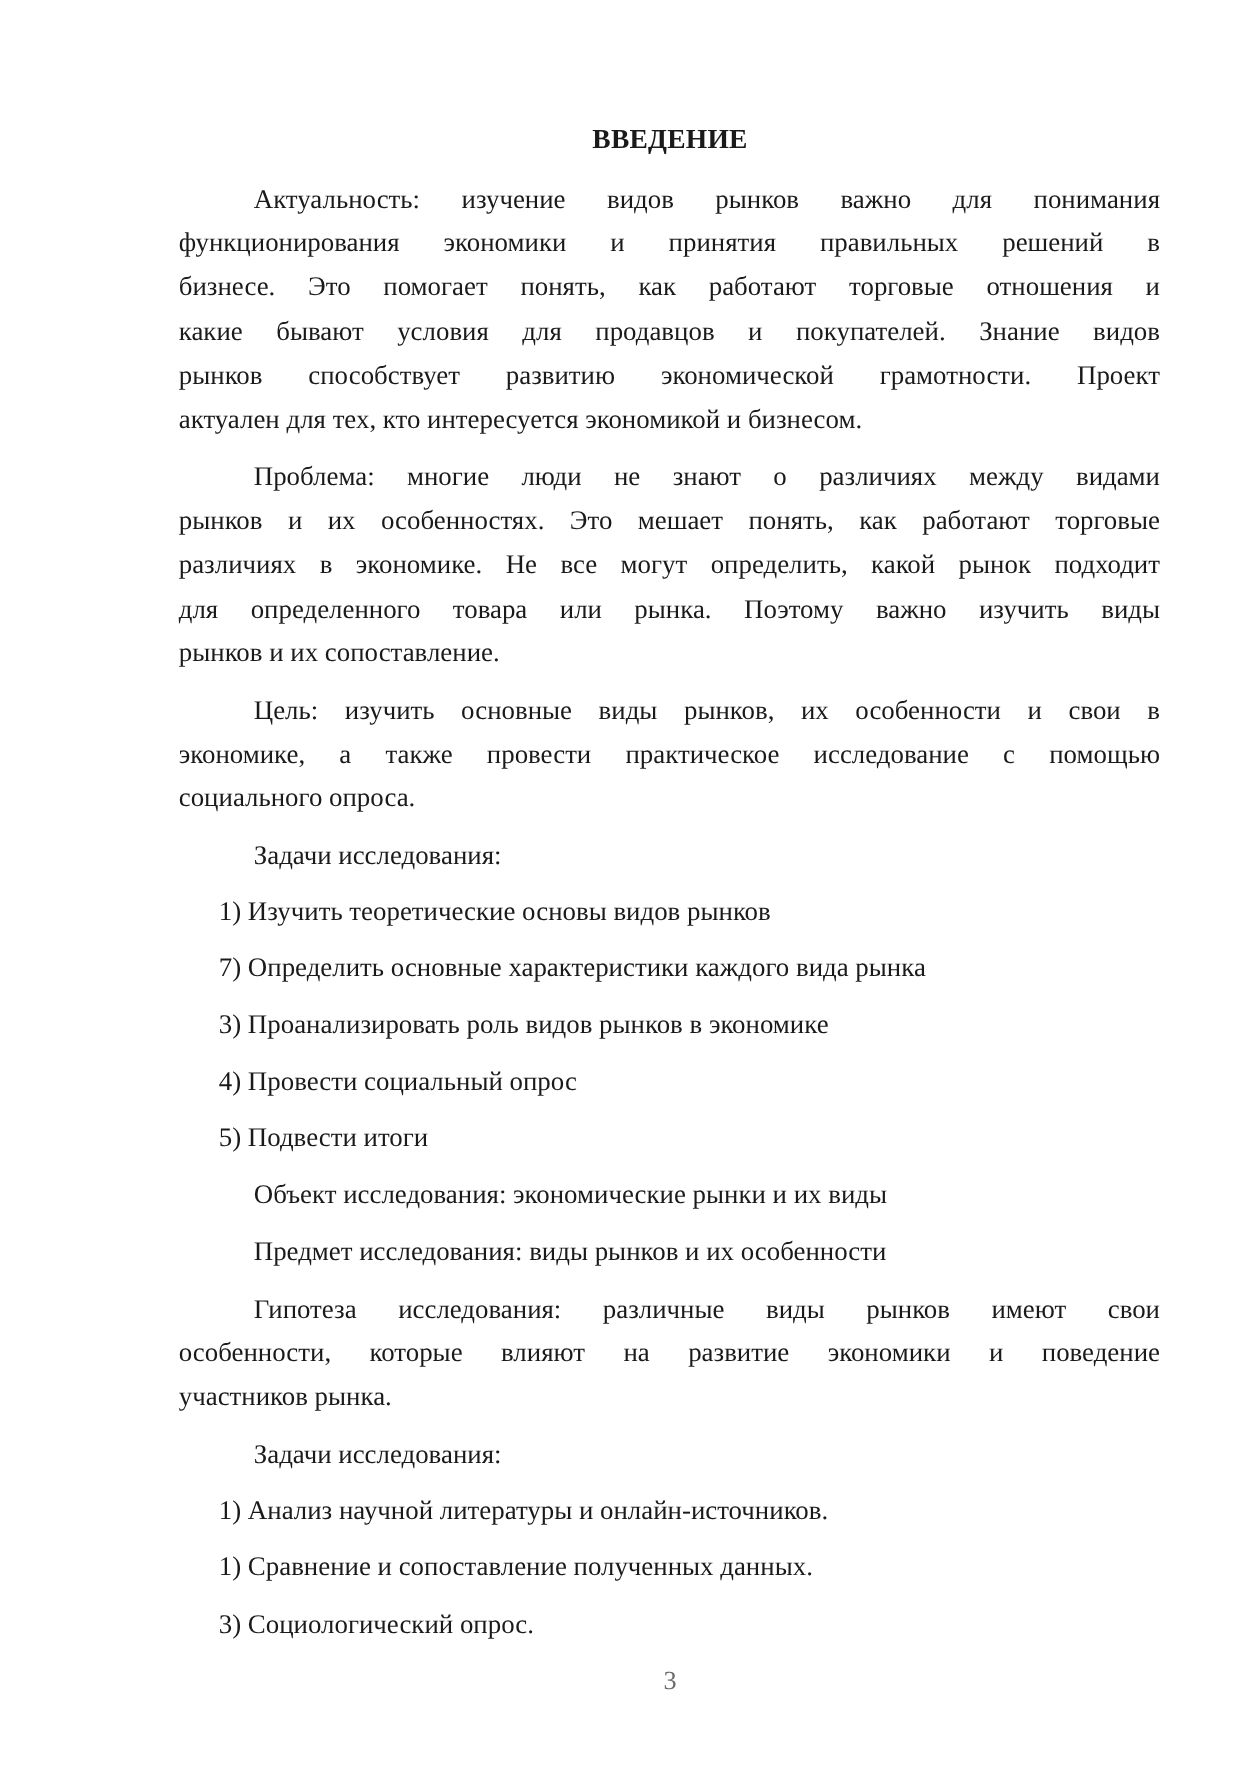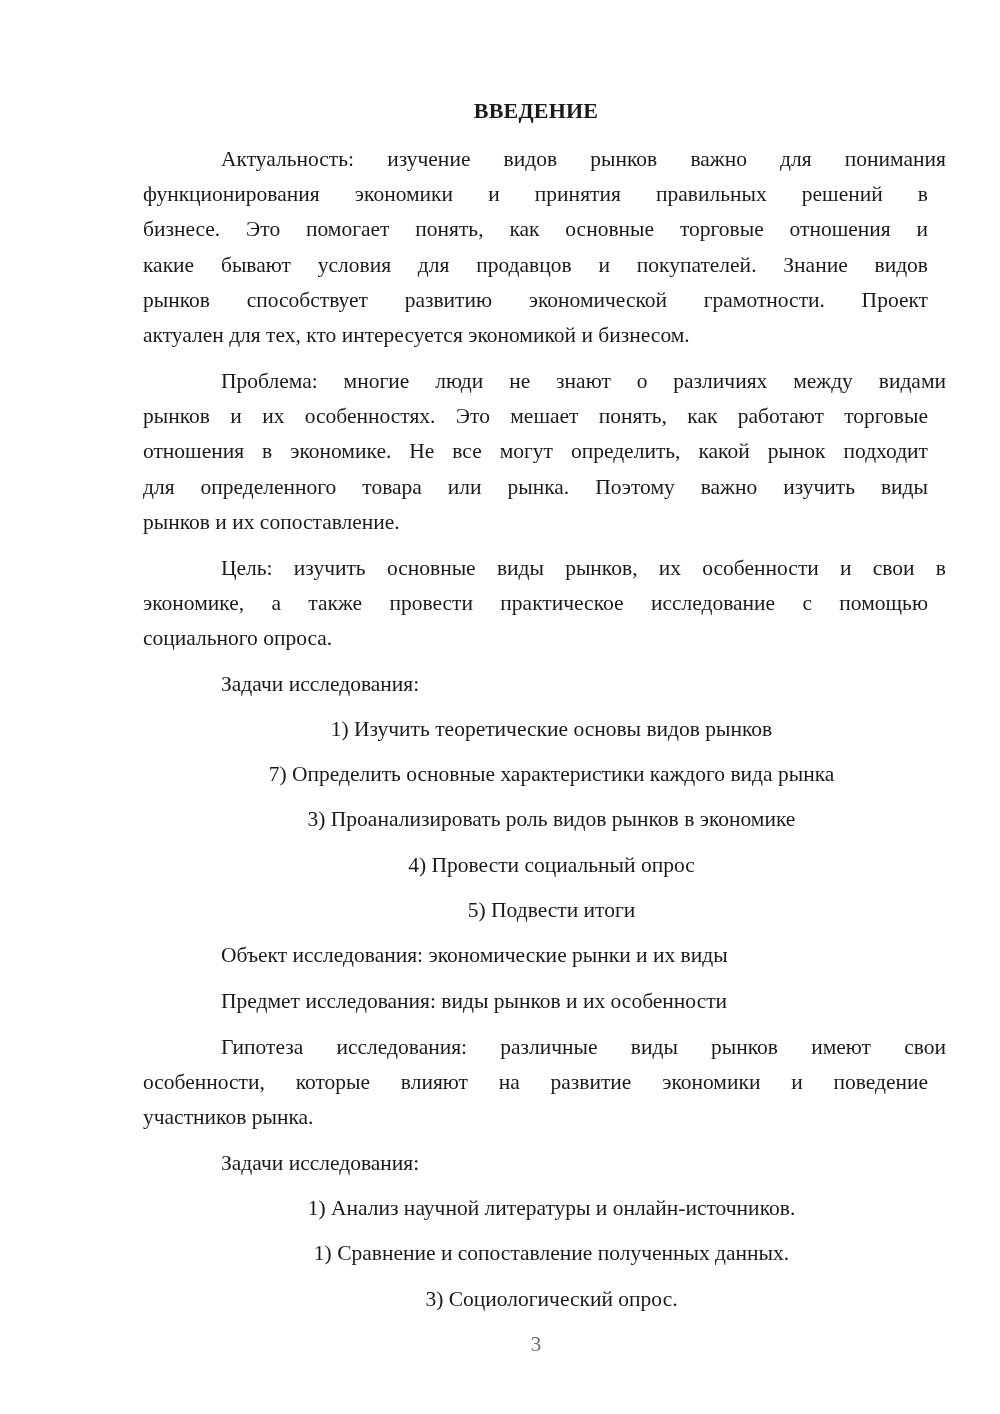--- a/index.html
+++ b/index.html
@@ -41,26 +41,24 @@
       line-height: 26px;
       white-space: nowrap;
     }
     .line.j {
       text-align: justify;
       text-align-last: justify;
     }
     .line.indent {
       left: 203px;
       width: 725px;
-      margin-left: 18px;
     }
     .line.list {
       left: 175px;
       width: 753px;
-      text-align: center;
     }
     .page-number {
       position: absolute;
       left: 0;
       width: 1072px;
       top: 1298px;
       text-align: center;
       font-size: 21px;
       line-height: 26px;
       color: #6b6b6b;
@@ -69,30 +67,30 @@
 </head>
 <body>
 
 <div class="page">
 
   <div class="title">ВВЕДЕНИЕ</div>
 
   <div>
     <div class="line indent j" style="top:146px">Актуальность: изучение видов рынков важно для понимания</div>
     <div class="line j" style="top:181px">функционирования экономики и принятия правильных решений в</div>
-    <div class="line j" style="top:216px">бизнесе. Это помогает понять, как основные торговые отношения и</div>
+    <div class="line j" style="top:216px">бизнесе. Это помогает понять, как работают торговые отношения и</div>
     <div class="line j" style="top:252px">какие бывают условия для продавцов и покупателей. Знание видов</div>
     <div class="line j" style="top:287px">рынков способствует развитию экономической грамотности. Проект</div>
     <div class="line" style="top:322px">актуален для тех, кто интересуется экономикой и бизнесом.</div>
   </div>
 
   <div>
     <div class="line indent j" style="top:368px">Проблема: многие люди не знают о различиях между видами</div>
     <div class="line j" style="top:403px">рынков и их особенностях. Это мешает понять, как работают торговые</div>
-    <div class="line j" style="top:438px">отношения в экономике. Не все могут определить, какой рынок подходит</div>
+    <div class="line j" style="top:438px">различиях в экономике. Не все могут определить, какой рынок подходит</div>
     <div class="line j" style="top:474px">для определенного товара или рынка. Поэтому важно изучить виды</div>
     <div class="line" style="top:509px">рынков и их сопоставление.</div>
   </div>
 
   <div>
     <div class="line indent j" style="top:555px">Цель: изучить основные виды рынков, их особенности и свои в</div>
     <div class="line j" style="top:590px">экономике, а также провести практическое исследование с помощью</div>
     <div class="line" style="top:625px">социального опроса.</div>
   </div>
 

